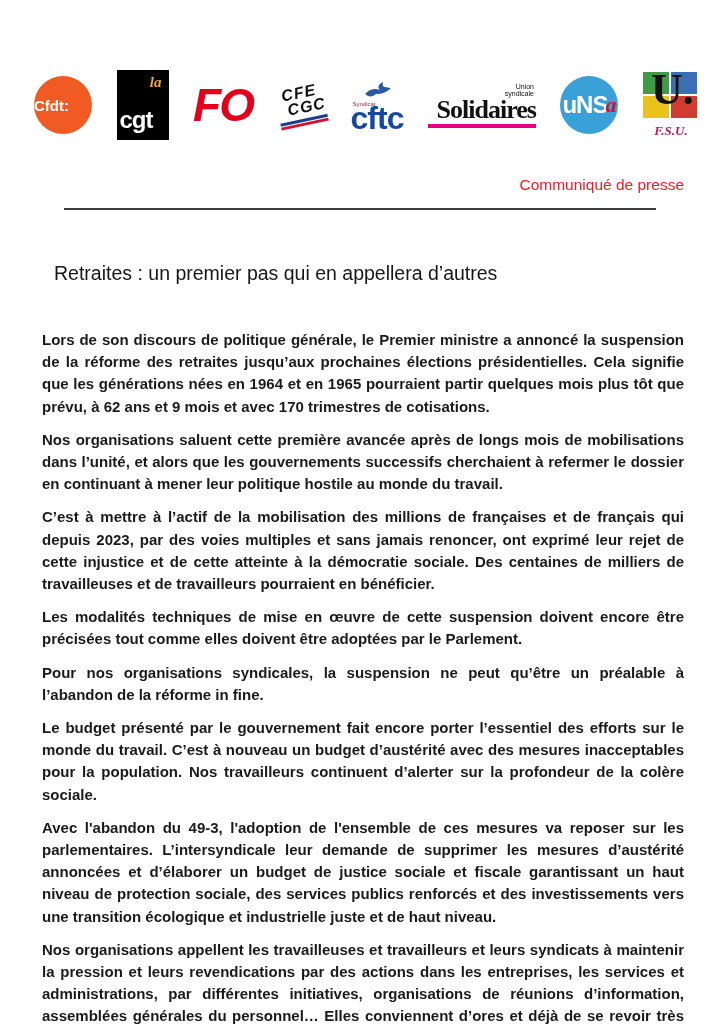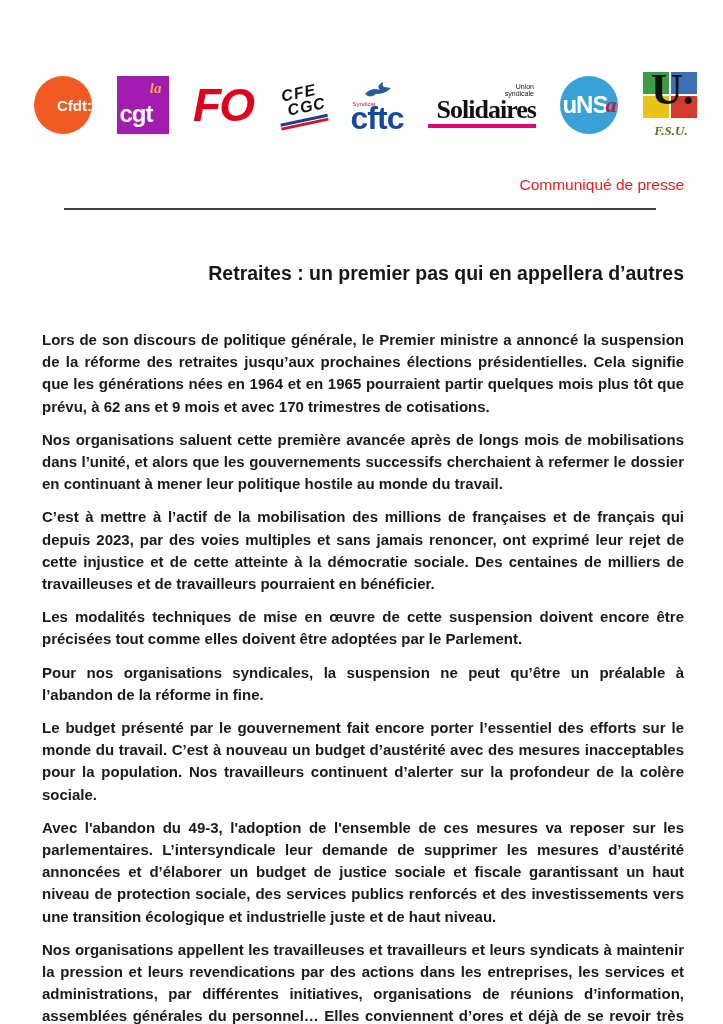--- a/index.html
+++ b/index.html
@@ -17,26 +17,26 @@
   
   .logo-row {
     position:absolute; top:66px; left:34px; right:24px; height:78px;
     display:flex; align-items:center; justify-content:space-between;
   }
   .logo { display:flex; align-items:center; justify-content:center; flex:0 0 auto; }
 
   .cfdt-circle {
     width:58px; height:58px; border-radius:50%;
     background:#F15A22; color:#fff;
-    display:flex; align-items:center; justify-content:flex-end;
+    display:flex; align-items:center; justify-content:flex-start;
     font-weight:bold; font-size:15px; letter-spacing:0;
   }
 
   .cgt-square {
-    width:52px; height:58px; background:#a21caf; position:relative;
+    width:52px; height:70px; background:#000000; position:relative;
   }
   .cgt-la {
     position:absolute; top:4px; right:7px;
     font-family:"Liberation Serif", serif; font-style:italic; font-weight:bold;
     color:#F0A93C; font-size:15px;
   }
   .cgt-word {
     position:absolute; bottom:6px; left:3px;
     color:#fff; font-weight:bold; font-size:24px; letter-spacing:-1px;
   }
@@ -92,37 +92,37 @@
   .fsu-sq-blue   { background:#3C6EB4; }
   .fsu-sq-yellow { background:#E9C31C; }
   .fsu-sq-red    { background:#D23B2F; }
   .fsu-u {
     position:absolute; top:-6px; left:8px;
     font-family:"Liberation Serif", serif; font-weight:bold;
     font-size:44px; line-height:48px; color:#111;
   }
   .fsu-word {
     font-family:"Liberation Serif", serif; font-weight:bold; font-style:italic;
-    font-size:13px; color:#4d7c0f; margin-top:3px;
+    font-size:13px; color:#be185d; margin-top:3px;
   }
 
   
   .press-label {
     position:absolute; top:176px; right:39px;
     color:#ED1C24; font-weight:normal; font-size:15.5px;
   }
   .rule {
     position:absolute; top:208px; left:64px; width:592px; height:0;
     border-top:2px solid #3d3d3d;
   }
 
   
   .doc-title {
-    position:absolute; top:262px; left:48px; right:39px;
-    text-align:right; font-weight:bold; font-size:19.5px; color:#171717;
+    position:absolute; top:262px; left:54px; right:39px;
+    text-align:left; font-weight:normal; font-size:19.5px; color:#171717;
   }
 
   
   .body-text {
     position:absolute; top:329px; left:42px; width:642px;
   }
   .body-text p {
     font-size:15px; line-height:22.2px; text-align:justify;
     color:#1a1a1a; margin-bottom:11px;font-weight:bold;
   }

